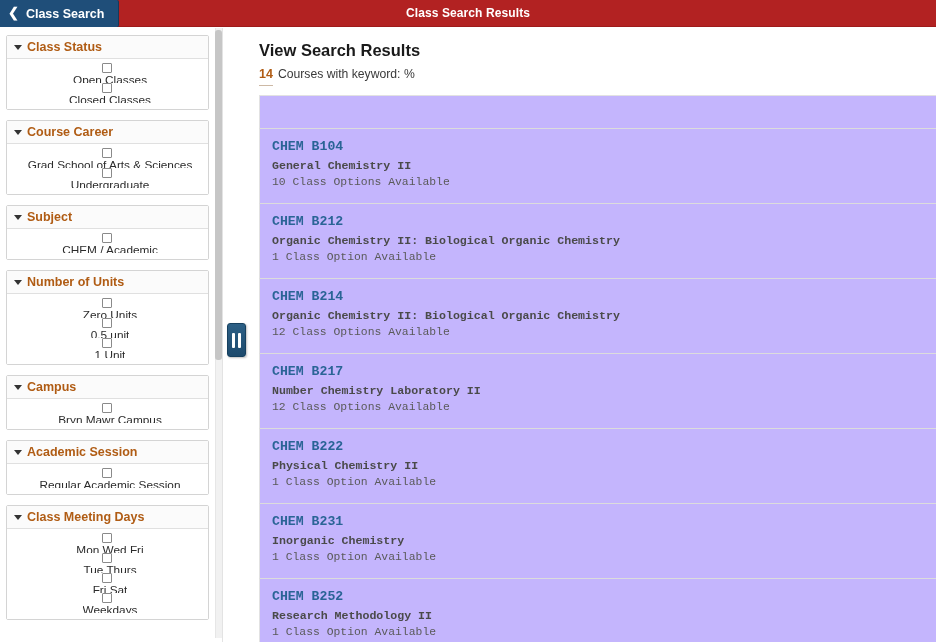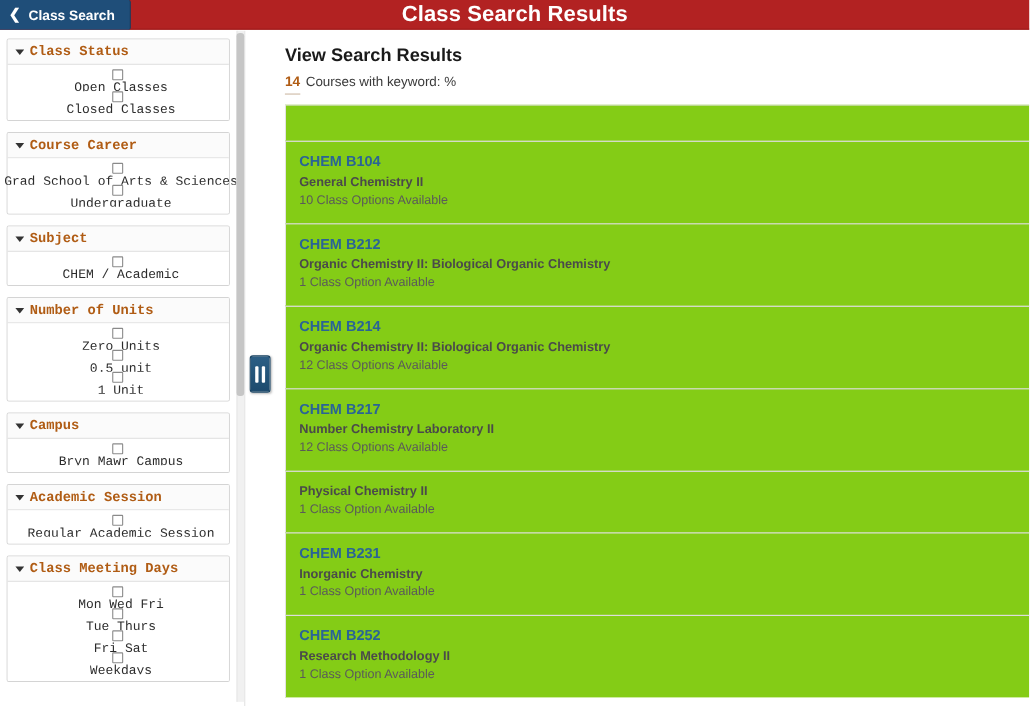--- a/index.html
+++ b/index.html
@@ -28,21 +28,21 @@
     background: #b22222;
     border-bottom: 1px solid #9e1b1b;
   }
   .topbar-title {
     position: absolute;
     left: 0; right: 0; top: 0;
     height: 27px;
     line-height: 27px;
     text-align: center;
     color: #ffffff;
-    font-size: 20px;
+    font-size: 12px;
     font-weight: bold;
     letter-spacing: 0.1px;
   }
   .back-button {
     position: absolute;
     left: 0; top: 0;
     height: 27px;
     padding: 0 14px 0 8px;
     background: #1f4e79;
     border-right: 1px solid #17395a;
@@ -71,21 +71,20 @@
     height: 614px;
     background: #ffffff;
     overflow: hidden;
     border-right: 1px solid #e3e3e3;
   }
   .facet-list {
     position: absolute;
     left: 0; top: 0;
     width: 216px;
     padding: 7px 0 0 0;
-    font-family: Liberation Mono, monospace;
   }
   .facet {
     margin: 0 7px 10px 6px;
     border: 1px solid #d4d4d4;
     background: #ffffff;
     border-radius: 2px;
   }
   .facet-header {
     height: 23px;
     display: flex;
@@ -207,26 +206,27 @@
   }
 
   .course-list {
     position: absolute;
     left: 13px; top: 67px;
     right: 0;
     bottom: 0;
     overflow: hidden;
   }
   .course-card {
-    background: #84cc16;
+    background: #c4b5fd;
     border: 1px solid #e2e2e2;
     border-right: none;
     border-bottom: none;
     padding: 10px 12px 13px 12px;
     cursor: pointer;
+    font-family: Liberation Mono, monospace;
   }
   .course-card.empty-card {
     height: 33px;
     padding: 0;
     border-bottom: none;
   }
   .course-card + .course-card {
     border-top: 1px solid #dcdcdc;
   }
   .course-code {
@@ -407,20 +407,21 @@
           <div class="course-code">CHEM B214</div>
           <div class="course-name">Organic Chemistry II: Biological Organic Chemistry</div>
           <div class="course-options">12 Class Options Available</div>
         </div>
         <div class="course-card">
           <div class="course-code">CHEM B217</div>
           <div class="course-name">Number Chemistry Laboratory II</div>
           <div class="course-options">12 Class Options Available</div>
         </div>
         <div class="course-card">
+          <div class="course-code">CHEM B222</div>
           <div class="course-name">Physical Chemistry II</div>
           <div class="course-options">1 Class Option Available</div>
         </div>
         <div class="course-card">
           <div class="course-code">CHEM B231</div>
           <div class="course-name">Inorganic Chemistry</div>
           <div class="course-options">1 Class Option Available</div>
         </div>
         <div class="course-card">
           <div class="course-code">CHEM B252</div>

